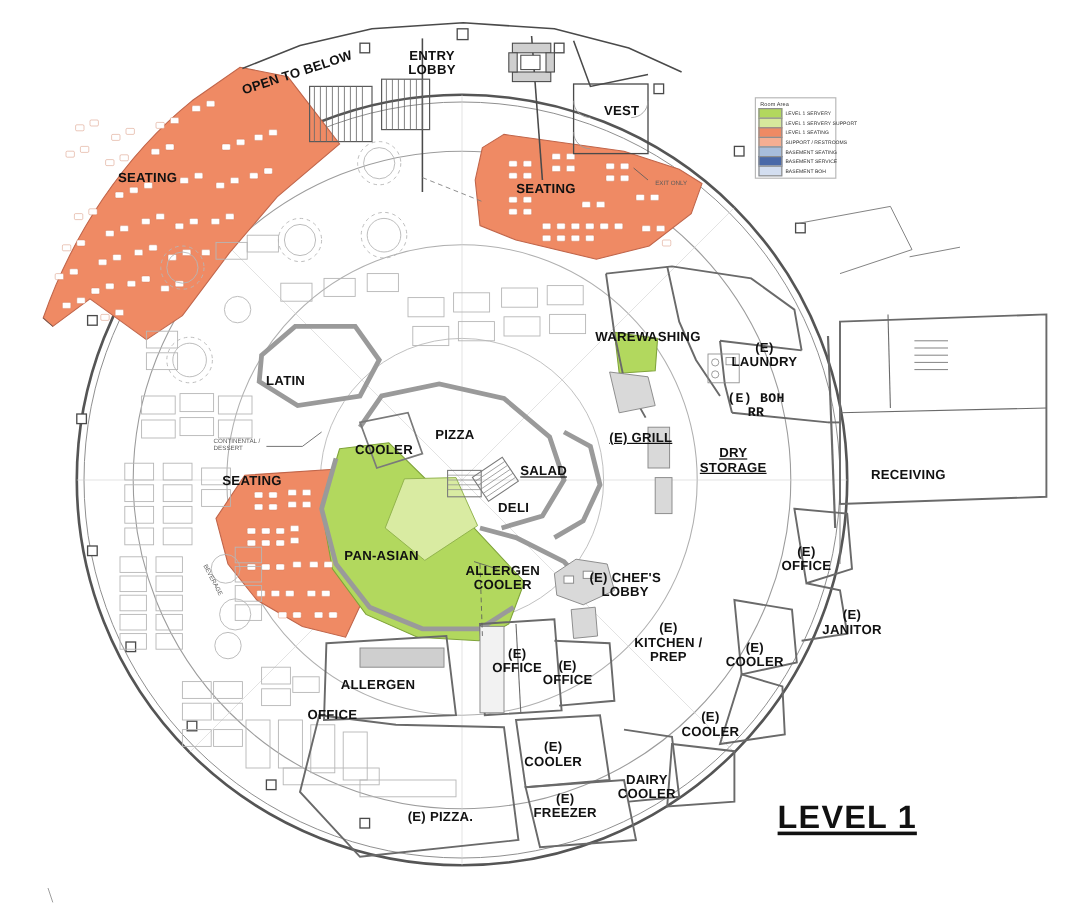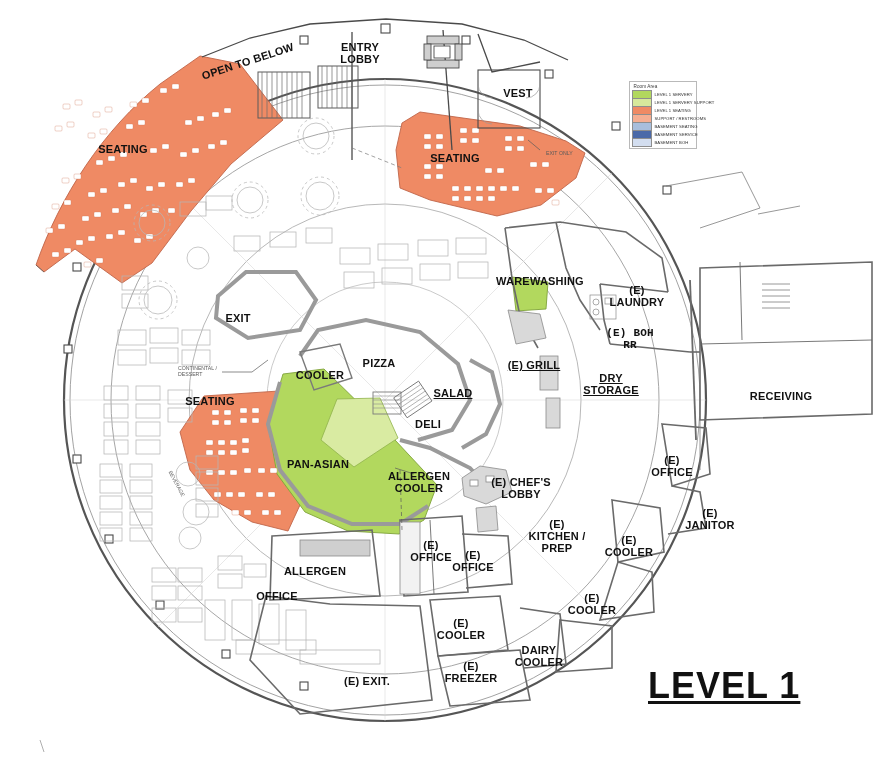--- a/index.html
+++ b/index.html
@@ -18,21 +18,21 @@
     font-weight:bold;
     color:#111111;
     text-align:center;
     line-height:1.08;
     white-space:pre-line;
     letter-spacing:0.2px;
     pointer-events:none;
   }
   .lbl.sz-room{font-size:11px;}
   .lbl.sz-tiny{font-size:5.2px;font-weight:normal;letter-spacing:0;color:#5a5a5a;}
-  .lbl.sz-title{font-size:36px;font-weight:bold;letter-spacing:1px;
+  .lbl.sz-title{font-size:27px;font-weight:bold;letter-spacing:1px;
                 text-decoration:underline;text-underline-offset:3px;
                 text-decoration-thickness:3px;}
 
   
   #legend{
     position:absolute;left:629px;top:81px;width:68px;
     background:#ffffff;
     border:0.6px solid #b9b9b9;
     padding:2px 2px 2px 2px;
     box-sizing:border-box;
@@ -529,37 +529,37 @@
   </div>
 
   <div id="room-labels">
       <div class="lbl sz-room" style="left: 248px; top: 56px; width: 110px; margin-left: -55px; transform: rotate(-18deg);">OPEN TO BELOW</div>
       <div class="lbl sz-room" style="left: 360px; top: 42px; width: 62px; margin-left: -31px;">ENTRY
 LOBBY</div>
       <div class="lbl sz-room" style="left: 518px; top: 88px; width: 44px; margin-left: -22px;">VEST</div>
       <div class="lbl sz-room" style="left: 123px; top: 144px; width: 62px; margin-left: -31px;">SEATING</div>
       <div class="lbl sz-room" style="left: 455px; top: 153px; width: 62px; margin-left: -31px;">SEATING</div>
       <div class="lbl sz-room" style="left: 210px; top: 396px; width: 62px; margin-left: -31px;">SEATING</div>
-      <div class="lbl sz-room" style="left: 238px; top: 313px; width: 46px; margin-left: -23px;">EXIT</div>
+      <div class="lbl sz-room" style="left: 238px; top: 313px; width: 46px; margin-left: -23px;">LATIN</div>
       <div class="lbl sz-room" style="left: 320px; top: 370px; width: 54px; margin-left: -27px;">COOLER</div>
       <div class="lbl sz-room" style="left: 379px; top: 358px; width: 44px; margin-left: -22px;">PIZZA</div>
       <div class="lbl sz-room" style="left: 441px; top: 388px; width: 72px; margin-left: -24px; text-decoration: underline;">SALAD</div>
       <div class="lbl sz-room" style="left: 428px; top: 419px; width: 36px; margin-left: -18px;">DELI</div>
       <div class="lbl sz-room" style="left: 318px; top: 459px; width: 76px; margin-left: -38px;">PAN-ASIAN</div>
       <div class="lbl sz-room" style="left: 419px; top: 471px; width: 68px; margin-left: -34px;">ALLERGEN
 COOLER</div>
       <div class="lbl sz-room" style="left: 540px; top: 256px; width: 94px; margin-left: -47px; margin-top: 20px;">WAREWASHING</div>
       <div class="lbl sz-room" style="left: 637px; top: 285px; width: 60px; margin-left: -30px;">(E)
 LAUNDRY</div>
       <div class="lbl sz-room" style="left: 630px; top: 328px; width: 56px; margin-left: -28px; font-family: Liberation Mono, monospace;">(E) BOH
 RR</div>
       <div class="lbl sz-room" style="left: 534px; top: 360px; width: 56px; margin-left: -28px; text-decoration: underline;">(E) GRILL</div>
       <div class="lbl sz-room" style="left: 611px; top: 373px; width: 70px; margin-left: -35px; text-decoration: underline;">DRY
 STORAGE</div>
-      <div class="lbl sz-room" style="left: 781px; top: 391px; width: 72px; margin-left: -36px; text-align: center;">RECEIVING</div>
+      <div class="lbl sz-room" style="left: 757px; top: 391px; width: 72px; margin-left: -36px; text-align: center;">RECEIVING</div>
       <div class="lbl sz-room" style="left: 672px; top: 455px; width: 48px; margin-left: -24px;">(E)
 OFFICE</div>
       <div class="lbl sz-room" style="left: 710px; top: 508px; width: 56px; margin-left: -28px;">(E)
 JANITOR</div>
       <div class="lbl sz-room" style="left: 521px; top: 477px; width: 68px; margin-left: -34px;">(E) CHEF'S
 LOBBY</div>
       <div class="lbl sz-room" style="left: 557px; top: 519px; width: 58px; margin-left: -29px;">(E)
 KITCHEN /
 PREP</div>
       <div class="lbl sz-room" style="left: 629px; top: 535px; width: 52px; margin-left: -26px;">(E)
@@ -571,21 +571,21 @@
       <div class="lbl sz-room" style="left: 431px; top: 540px; width: 44px; margin-left: -22px;">(E)
 OFFICE</div>
       <div class="lbl sz-room" style="left: 473px; top: 550px; width: 44px; margin-left: -22px;">(E)
 OFFICE</div>
       <div class="lbl sz-room" style="left: 315px; top: 566px; width: 70px; margin-left: -35px;">ALLERGEN</div>
       <div class="lbl sz-room" style="left: 277px; top: 591px; width: 54px; margin-left: -27px;">OFFICE</div>
       <div class="lbl sz-room" style="left: 461px; top: 618px; width: 52px; margin-left: -26px;">(E)
 COOLER</div>
       <div class="lbl sz-room" style="left: 471px; top: 661px; width: 56px; margin-left: -28px;">(E)
 FREEZER</div>
-      <div class="lbl sz-room" style="left: 367px; top: 676px; width: 62px; margin-left: -31px;">(E) EXIT.</div>
+      <div class="lbl sz-room" style="left: 367px; top: 676px; width: 62px; margin-left: -31px;">(E) PIZZA.</div>
     </div>
   <div id="annotation-labels">
       <div class="lbl sz-tiny" style="left: 546px; top: 151px; text-align: left;">EXIT ONLY</div>
       <div class="lbl sz-tiny" style="left: 178px; top: 366px; text-align: left;">CONTINENTAL /
 DESSERT</div>
       <div class="lbl sz-tiny" style="left: 172px; top: 470px; text-align: left; transform: rotate(62deg); transform-origin: left top;">BEVERAGE</div>
     </div>
 
   <div class="lbl sz-title" style="left:648px;top:667px;">LEVEL 1</div>
 

